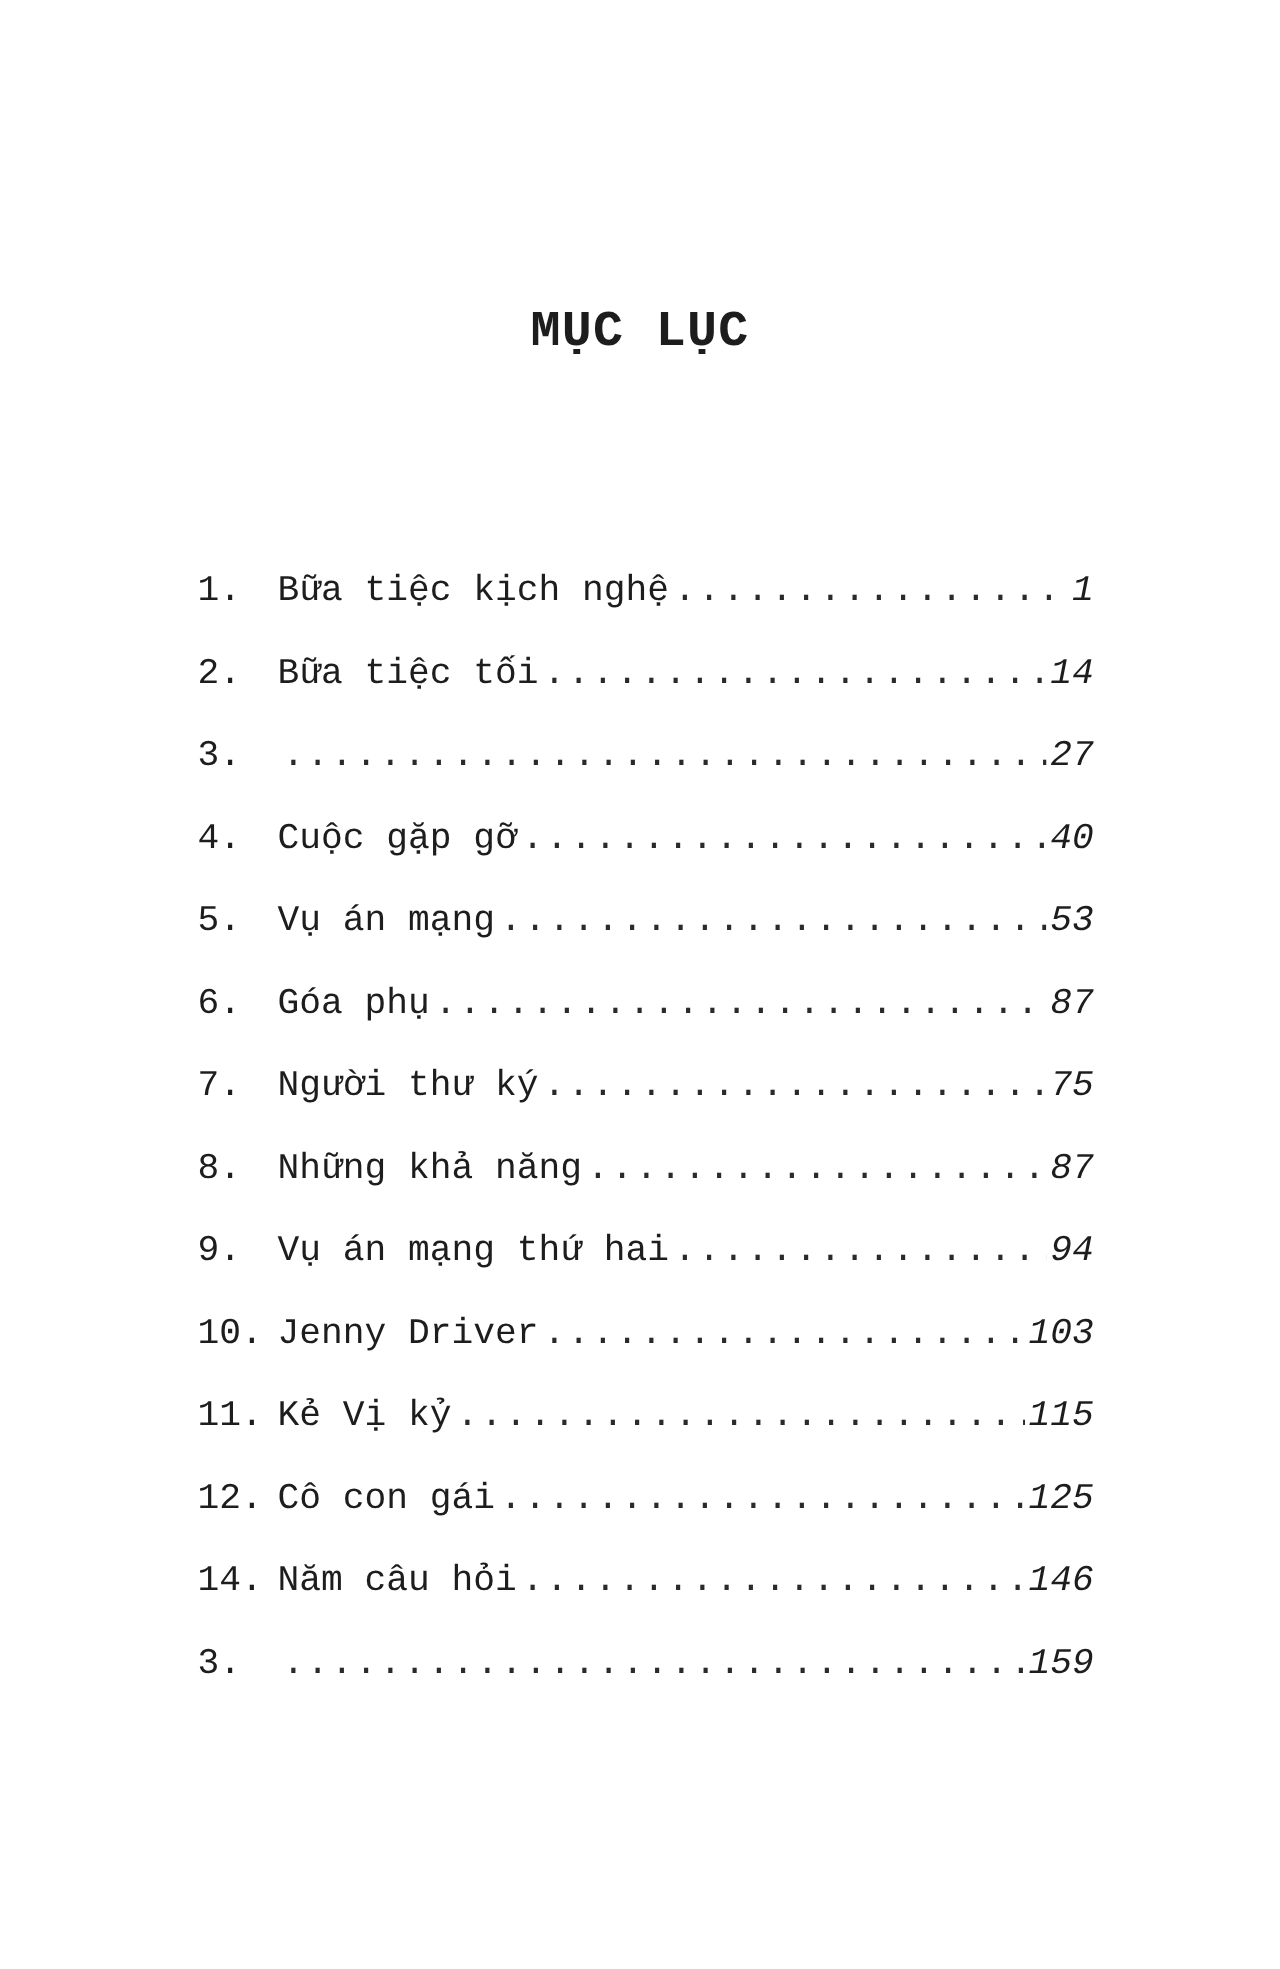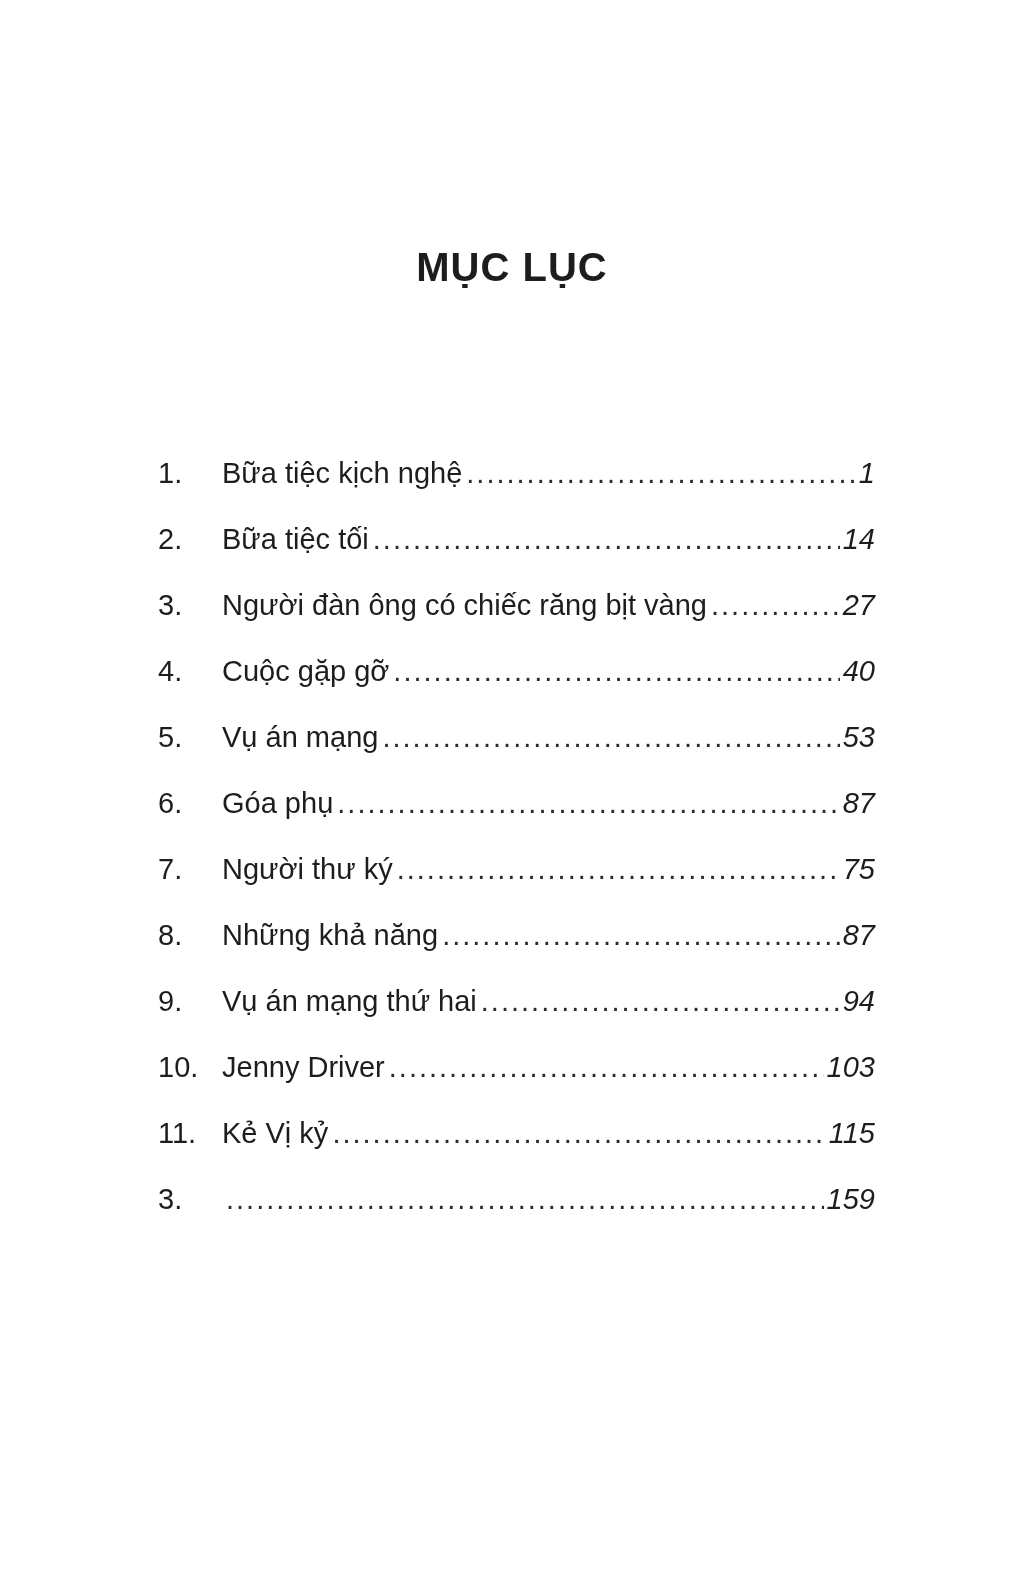--- a/index.html
+++ b/index.html
@@ -7,21 +7,21 @@
     padding: 0;
     background: #e8e8e8;
   }
   .page {
     position: relative;
     width: 1024px;
     height: 1575px;
     margin: 0 auto;
     background: #ffffff;
     color: #1d1d1d;
-    font-family: Liberation Sans, sans-serif;
+    font-family: Liberation Mono, monospace;
     box-sizing: border-box;
     padding-top: 247px;
     overflow: hidden;
   }
   .page-title {
     margin: 0;
     font-size: 40px;
     line-height: 1;
     font-weight: 700;
     text-align: center;
@@ -79,21 +79,20 @@
 
   <div class="toc-row">
     <span class="toc-num">2.</span>
     <span class="toc-label">Bữa tiệc tối</span>
     <span class="toc-dots"></span>
     <span class="toc-page">14</span>
   </div>
 
   <div class="toc-row">
     <span class="toc-num">3.</span>
-    <span class="toc-label">Người đàn ông có chiếc răng bịt vàng</span>
     <span class="toc-dots"></span>
     <span class="toc-page">27</span>
   </div>
 
   <div class="toc-row">
     <span class="toc-num">4.</span>
     <span class="toc-label">Cuộc gặp gỡ</span>
     <span class="toc-dots"></span>
     <span class="toc-page">40</span>
   </div>
@@ -140,22 +139,34 @@
     <span class="toc-page">103</span>
   </div>
 
   <div class="toc-row">
     <span class="toc-num">11.</span>
     <span class="toc-label">Kẻ Vị kỷ</span>
     <span class="toc-dots"></span>
     <span class="toc-page">115</span>
   </div>
 
+  <div class="toc-row">
+    <span class="toc-num">12.</span>
+    <span class="toc-label">Cô con gái</span>
+    <span class="toc-dots"></span>
+    <span class="toc-page">125</span>
+  </div>
 
 
+  <div class="toc-row">
+    <span class="toc-num">14.</span>
+    <span class="toc-label">Năm câu hỏi</span>
+    <span class="toc-dots"></span>
+    <span class="toc-page">146</span>
+  </div>
 
   <div class="toc-row">
     <span class="toc-num">3.</span>
     <span class="toc-dots"></span>
     <span class="toc-page">159</span>
   </div>
 </div>
 </div>
 
 </body></html>

